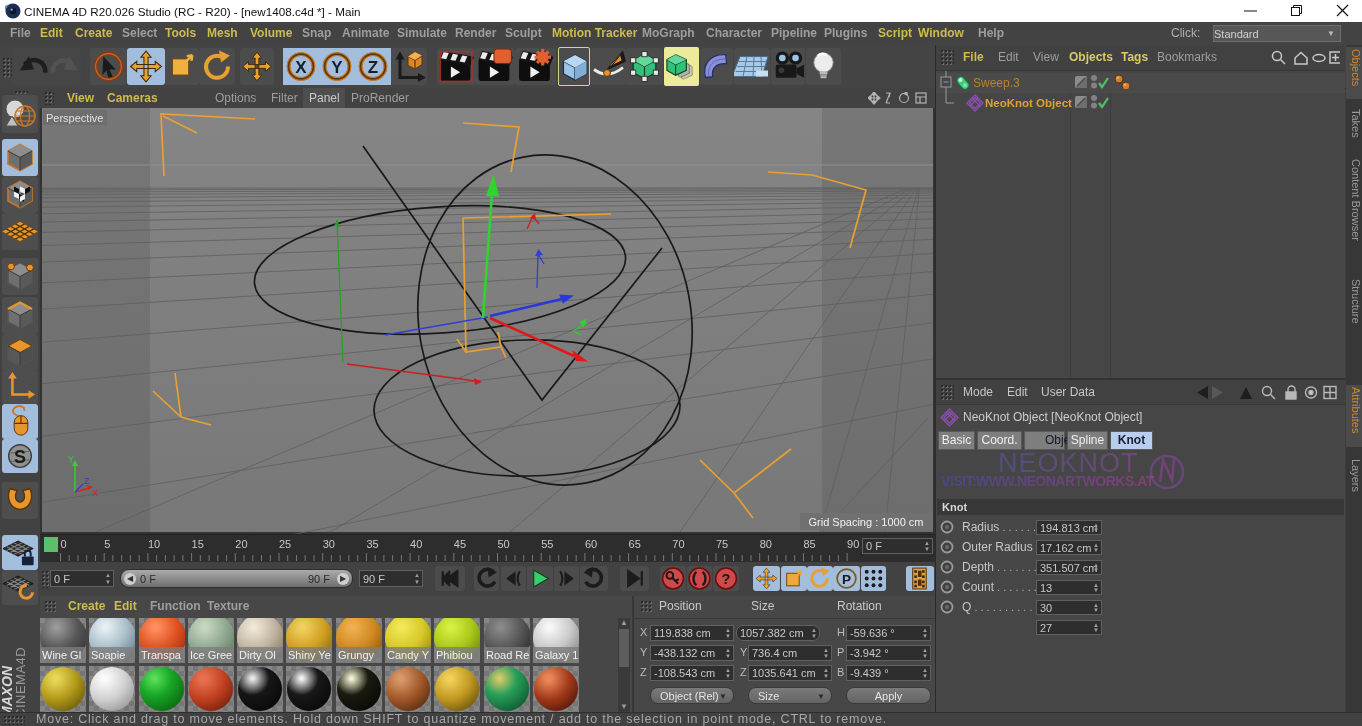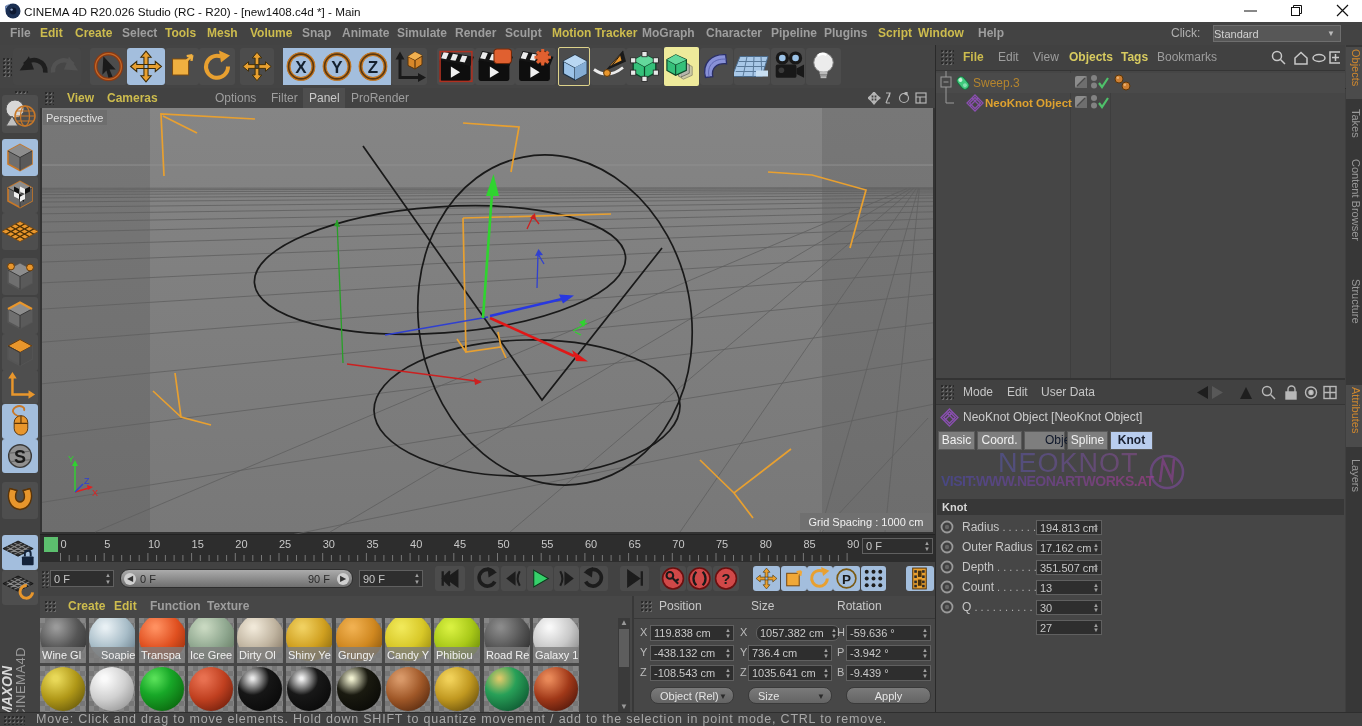--- a/index.html
+++ b/index.html
@@ -717,21 +717,21 @@
     <div class="abs" style="left:28px;top:0;font-size:12px;line-height:21px;color:#cdbc4e;font-weight:bold;">Create</div>
     <div class="abs" style="left:74px;top:0;font-size:12px;line-height:21px;color:#cdbc4e;font-weight:bold;">Edit</div>
     <div class="abs" style="left:110px;top:0;font-size:12px;line-height:21px;color:#9e9e9e;font-weight:bold;">Function</div>
     <div class="abs" style="left:167px;top:0;font-size:12px;line-height:21px;color:#9e9e9e;font-weight:bold;">Texture</div>
     <div class="abs" style="left:0px;top:22px;width:46px;height:45px;background-image:linear-gradient(45deg,#767676 25%,transparent 25%,transparent 75%,#767676 75%),linear-gradient(45deg,#767676 25%,#868686 25%,#868686 75%,#767676 75%);background-size:10px 10px;background-position:0 0,5px 5px;overflow:hidden;">
       <div class="abs" style="left:0;top:-4px;width:47px;height:47px;border-radius:50%;background:radial-gradient(circle at 35% 28%,#9a9a9a 4%,#555 48%,#2e2e2e 95%);"></div>
       <div class="abs" style="left:0;top:29px;width:46px;height:16px;background:rgba(125,125,125,.8);color:#f0f0f0;font-size:11px;line-height:16px;padding-left:2px;white-space:nowrap;overflow:hidden;">Wine Gl</div>
     </div>
     <div class="abs" style="left:49px;top:22px;width:46px;height:45px;background-image:linear-gradient(45deg,#767676 25%,transparent 25%,transparent 75%,#767676 75%),linear-gradient(45deg,#767676 25%,#868686 25%,#868686 75%,#767676 75%);background-size:10px 10px;background-position:0 0,5px 5px;overflow:hidden;">
       <div class="abs" style="left:0;top:-4px;width:47px;height:47px;border-radius:50%;background:radial-gradient(circle at 35% 28%,#e8f0f4 4%,#a8bdc8 48%,#5a707e 95%);"></div>
-      <div class="abs" style="left:0;top:29px;width:46px;height:16px;background:rgba(125,125,125,.8);color:#f0f0f0;font-size:11px;line-height:16px;padding-left:12px;white-space:nowrap;overflow:hidden;">Soapie</div>
+      <div class="abs" style="left:0;top:29px;width:46px;height:16px;background:rgba(125,125,125,.8);color:#f0f0f0;font-size:11px;line-height:16px;padding-left:2px;white-space:nowrap;overflow:hidden;">Soapie</div>
     </div>
     <div class="abs" style="left:99px;top:22px;width:46px;height:45px;background-image:linear-gradient(45deg,#767676 25%,transparent 25%,transparent 75%,#767676 75%),linear-gradient(45deg,#767676 25%,#868686 25%,#868686 75%,#767676 75%);background-size:10px 10px;background-position:0 0,5px 5px;overflow:hidden;">
       <div class="abs" style="left:0;top:-4px;width:47px;height:47px;border-radius:50%;background:radial-gradient(circle at 35% 28%,#ff9060 4%,#e05020 48%,#8a2808 95%);"></div>
       <div class="abs" style="left:0;top:29px;width:46px;height:16px;background:rgba(125,125,125,.8);color:#f0f0f0;font-size:11px;line-height:16px;padding-left:2px;white-space:nowrap;overflow:hidden;">Transpa</div>
     </div>
     <div class="abs" style="left:148px;top:22px;width:46px;height:45px;background-image:linear-gradient(45deg,#767676 25%,transparent 25%,transparent 75%,#767676 75%),linear-gradient(45deg,#767676 25%,#868686 25%,#868686 75%,#767676 75%);background-size:10px 10px;background-position:0 0,5px 5px;overflow:hidden;">
       <div class="abs" style="left:0;top:-4px;width:47px;height:47px;border-radius:50%;background:radial-gradient(circle at 35% 28%,#c8d8c0 4%,#90a890 48%,#5a7058 95%);"></div>
       <div class="abs" style="left:0;top:29px;width:46px;height:16px;background:rgba(125,125,125,.8);color:#f0f0f0;font-size:11px;line-height:16px;padding-left:2px;white-space:nowrap;overflow:hidden;">Ice Gree</div>
     </div>
     <div class="abs" style="left:197px;top:22px;width:46px;height:45px;background-image:linear-gradient(45deg,#767676 25%,transparent 25%,transparent 75%,#767676 75%),linear-gradient(45deg,#767676 25%,#868686 25%,#868686 75%,#767676 75%);background-size:10px 10px;background-position:0 0,5px 5px;overflow:hidden;">
@@ -803,21 +803,21 @@
   </div>
 <div class="abs" style="left:632px;top:596px;width:303px;height:116px;background:#474747;border-left:2px solid #383838;box-sizing:border-box;">
     <div class="abs" style="left:6px;top:4px;width:12px;height:13px;background-image:radial-gradient(#2a2a2a 1px,transparent 1.2px),radial-gradient(#6a6a6a 1px,transparent 1.2px);background-size:4px 4px;background-position:0 0,1px 1px;"></div>
     <div class="abs" style="left:25px;top:0;font-size:12px;line-height:21px;color:#c8c8c8;">Position</div>
     <div class="abs" style="left:117px;top:0;font-size:12px;line-height:21px;color:#c8c8c8;">Size</div>
     <div class="abs" style="left:203px;top:0;font-size:12px;line-height:21px;color:#c8c8c8;">Rotation</div>
     <div class="abs" style="left:0;top:22px;width:303px;height:1px;background:#383838;"></div>
     <div class="abs" style="left:6px;top:29px;font-size:11px;line-height:15px;color:#bbb;">X</div>
     <div class="fld" style="left:16px;top:29px;width:84px;height:16px;line-height:15px;">119.838 cm<span class="spin" style="top:1px">▲</span><span class="spin" style="bottom:1px">▼</span></div>
     <div class="abs" style="left:106px;top:29px;font-size:11px;line-height:15px;color:#bbb;">X</div>
-    <div class="fld" style="left:122px;top:29px;width:84px;height:16px;line-height:15px;border-radius:7px;">1057.382 cm<span class="spin" style="top:1px">▲</span><span class="spin" style="bottom:1px">▼</span></div>
+    <div class="fld" style="left:102px;top:29px;width:84px;height:16px;line-height:15px;border-radius:7px;">1057.382 cm<span class="spin" style="top:1px">▲</span><span class="spin" style="bottom:1px">▼</span></div>
     <div class="abs" style="left:203px;top:29px;font-size:11px;line-height:15px;color:#bbb;">H</div>
     <div class="fld" style="left:212px;top:29px;width:85px;height:16px;line-height:15px;">-59.636 °<span class="spin" style="top:1px">▲</span><span class="spin" style="bottom:1px">▼</span></div>
     <div class="abs" style="left:6px;top:49px;font-size:11px;line-height:15px;color:#bbb;">Y</div>
     <div class="fld" style="left:16px;top:49px;width:84px;height:16px;line-height:15px;">-438.132 cm<span class="spin" style="top:1px">▲</span><span class="spin" style="bottom:1px">▼</span></div>
     <div class="abs" style="left:106px;top:49px;font-size:11px;line-height:15px;color:#bbb;">Y</div>
     <div class="fld" style="left:114px;top:49px;width:84px;height:16px;line-height:15px;">736.4 cm<span class="spin" style="top:1px">▲</span><span class="spin" style="bottom:1px">▼</span></div>
     <div class="abs" style="left:203px;top:49px;font-size:11px;line-height:15px;color:#bbb;">P</div>
     <div class="fld" style="left:212px;top:49px;width:85px;height:16px;line-height:15px;">-3.942 °<span class="spin" style="top:1px">▲</span><span class="spin" style="bottom:1px">▼</span></div>
     <div class="abs" style="left:6px;top:69px;font-size:11px;line-height:15px;color:#bbb;">Z</div>
     <div class="fld" style="left:16px;top:69px;width:84px;height:16px;line-height:15px;">-108.543 cm<span class="spin" style="top:1px">▲</span><span class="spin" style="bottom:1px">▼</span></div>

